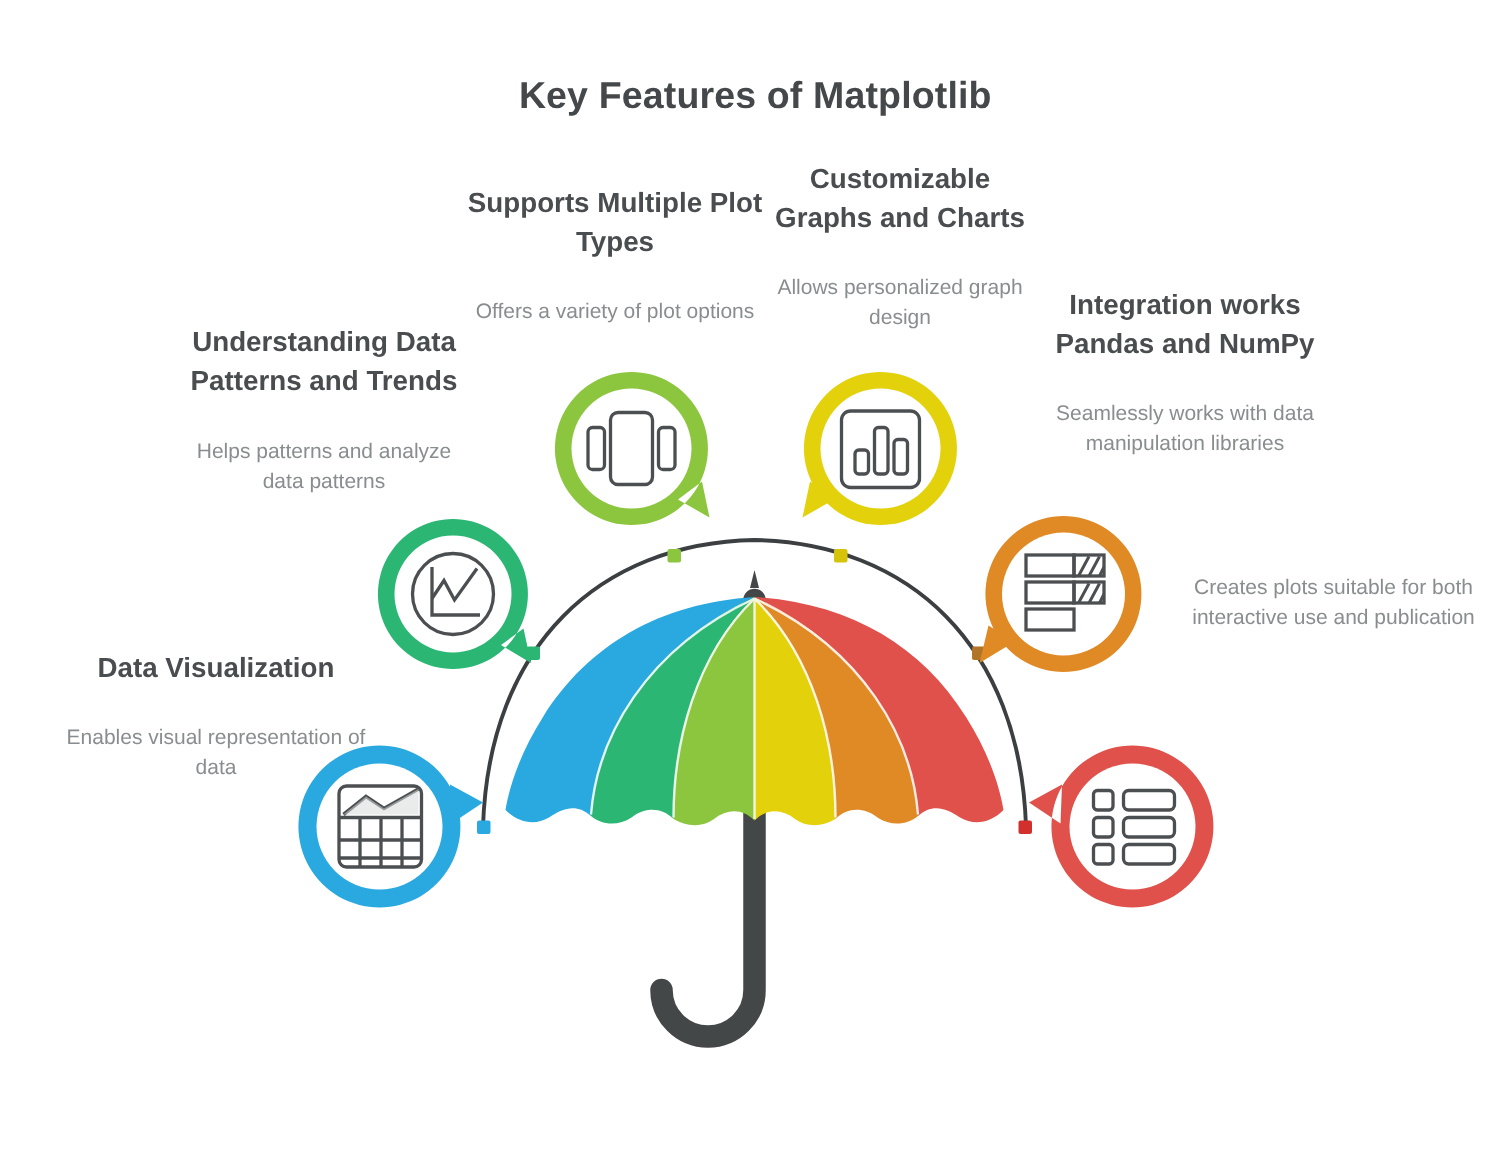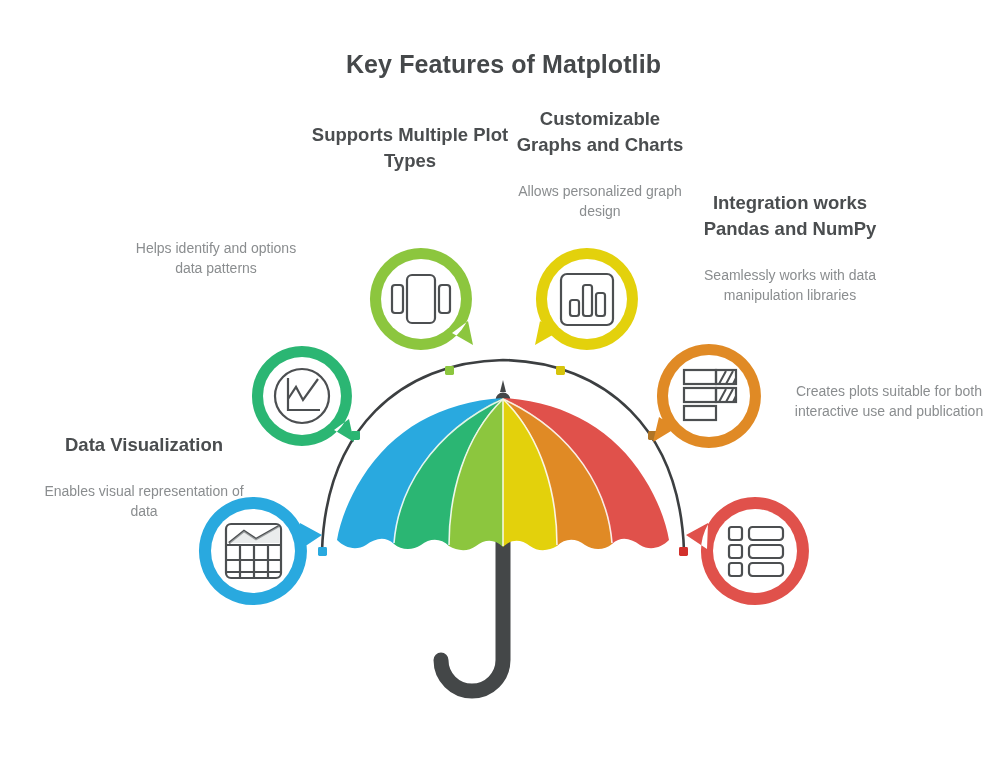--- a/index.html
+++ b/index.html
@@ -162,38 +162,40 @@
         <rect x="749" y="527" width="34" height="13" rx="3.5"></rect>
         <rect x="749" y="545" width="34" height="13" rx="3.5"></rect>
         <rect x="749" y="563" width="34" height="13" rx="3.5"></rect>
       </g>
     </g>
 
   </svg>
 
   <div class="block b-plot">
     <div class="hd">Supports Multiple Plot Types</div>
+    <div class="bd">Offers a variety of plot options</div>
   </div>
 
   <div class="block b-custom">
     <div class="hd">Customizable Graphs and Charts</div>
     <div class="bd">Allows personalized graph design</div>
   </div>
 
   <div class="block b-integration">
     <div class="hd">Integration works Pandas and NumPy</div>
     <div class="bd">Seamlessly works with data manipulation libraries</div>
   </div>
 
   <div class="block b-interactive">
     <div class="bd">Creates plots suitable for both interactive use and publication</div>
   </div>
 
   <div class="block b-understanding">
-    <div class="bd">Helps identify and options data patterns</div>
+    <div class="hd">Understanding Data Patterns and Trends</div>
+    <div class="bd">Helps patterns and analyze data patterns</div>
   </div>
 
   <div class="block b-dataviz">
     <div class="hd">Data Visualization</div>
     <div class="bd">Enables visual representation of data</div>
   </div>
 
 </div>
 
 </body></html>

